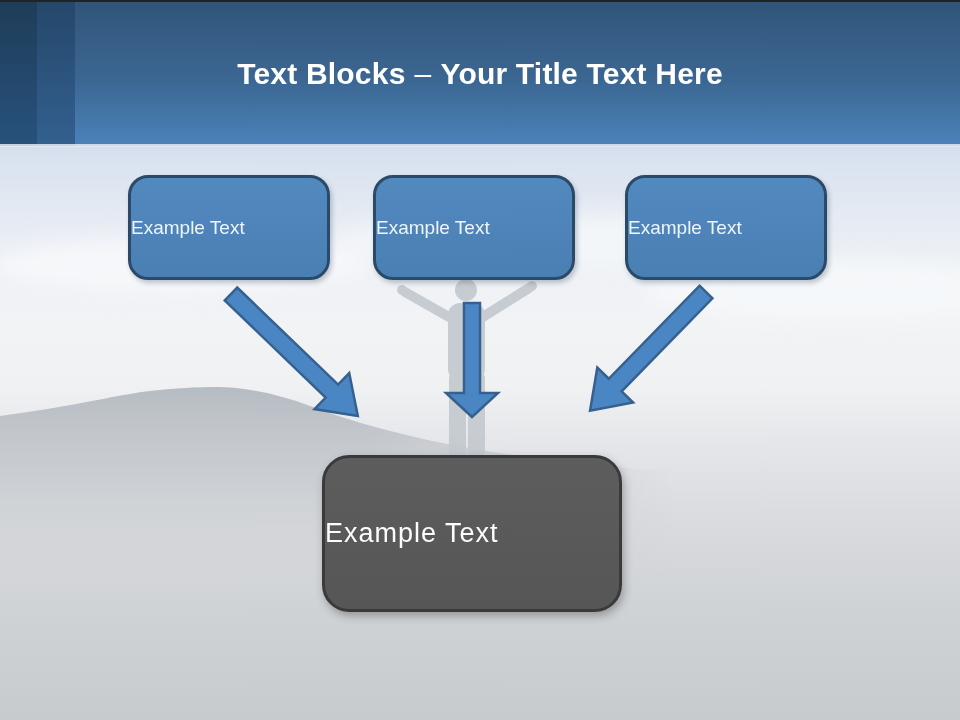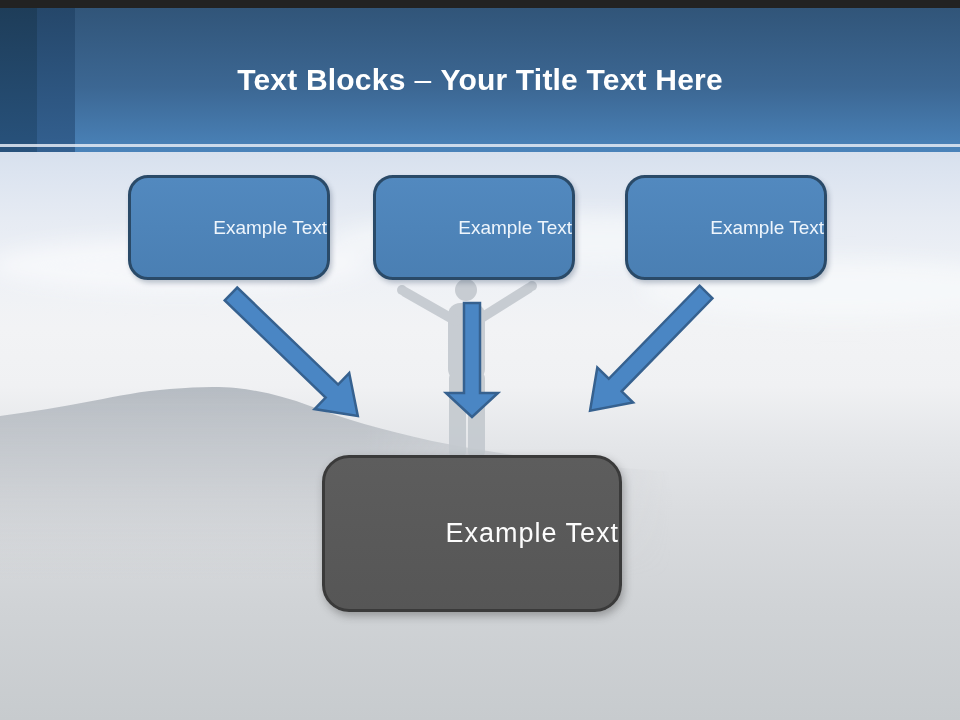--- a/index.html
+++ b/index.html
@@ -12,41 +12,41 @@
   .photo-bg{
     position:absolute;left:0;top:144px;width:960px;height:576px;
     background:linear-gradient(180deg,
       #d5dfed 0%, #dce4f0 5%, #e6ebf3 13%, #eef1f6 22%,
       #f2f3f5 32%, #f0f1f3 42%, #e4e6e9 52%, #dadcdf 64%,
       #d0d3d6 80%, #c7cbce 100%);
   }
   .decor-svg{position:absolute;left:0;top:0;width:960px;height:720px;}
   
   .header{
-    position:absolute;left:0;top:8px;width:960px;height:144px;
+    position:absolute;left:0;top:2px;width:960px;height:144px;
     background:linear-gradient(180deg,#315579 0%,#3c6793 55%,#4a83ba 100%);
   }
   .stripe-a{position:absolute;left:0;top:0;width:37px;height:144px;
     background:linear-gradient(180deg,#1e3d59 0%,#28527c 100%);}
   .stripe-b{position:absolute;left:37px;top:0;width:38px;height:144px;
     background:linear-gradient(180deg,#25476a 0%,#336090 100%);}
   .header-underline{position:absolute;left:0;top:144px;width:960px;height:3px;
     background:#e4eaf4;opacity:.85;}
   .title{
     position:absolute;left:75px;top:0;width:810px;height:144px;
     display:flex;align-items:center;justify-content:center;
     color:#ffffff;font-size:30px;letter-spacing:.2px;white-space:pre;
   }
   .title .bold{font-weight:bold;}
   .title .sep{font-weight:normal;margin:0 9px;}
   .title .rest{font-weight:bold;}
   
   .block{
     position:absolute;box-sizing:border-box;
-    display:flex;align-items:center;justify-content:flex-end;text-align:center;
+    display:flex;align-items:center;justify-content:flex-start;text-align:center;
   }
   .block-top{
     width:202px;height:105px;top:175px;
     border:3px solid #2a4a68;border-radius:20px;
     background:linear-gradient(180deg,#5289bf 0%,#4a7fb3 100%);
     color:#eef5fc;font-size:19px;
     box-shadow:2px 3px 5px rgba(50,70,100,0.30);
   }
   .block-top.b1{left:128px;} .block-top.b2{left:373px;} .block-top.b3{left:625px;}
   .block-bottom{

